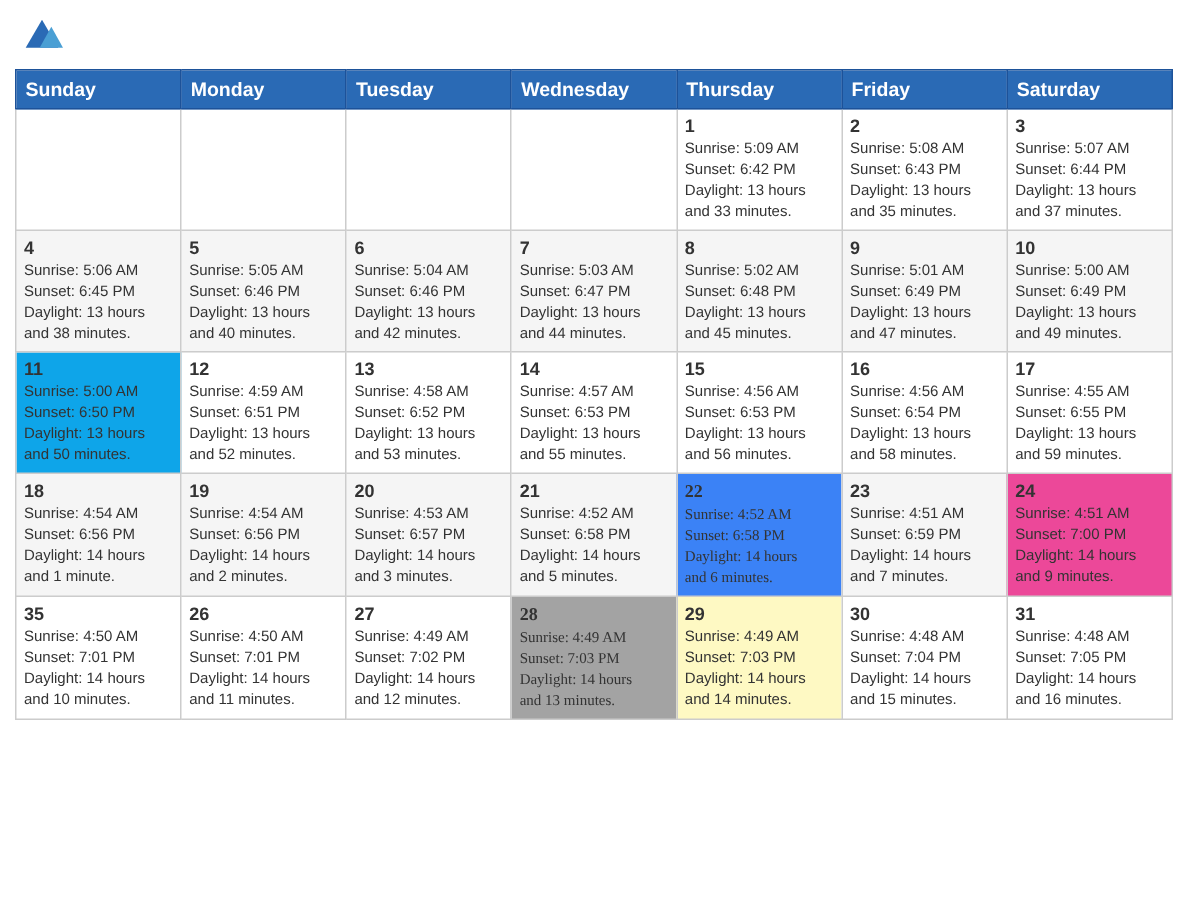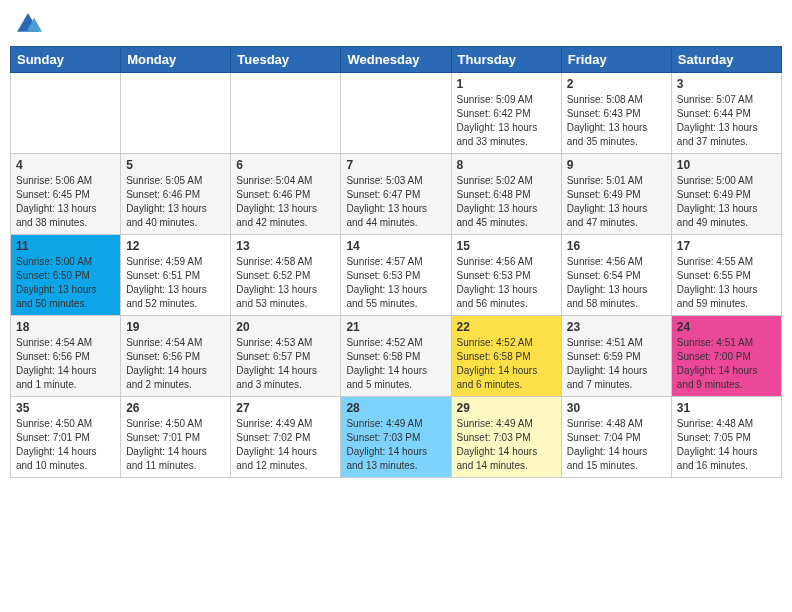--- a/index.html
+++ b/index.html
@@ -276,21 +276,21 @@
 Daylight: 14 hours
 and 3 minutes.</div>
         </td>
         <td style="background: rgb(245, 245, 245);">
           <span class="day-number">21</span>
           <div class="day-info" style="white-space: pre-line;">Sunrise: 4:52 AM
 Sunset: 6:58 PM
 Daylight: 14 hours
 and 5 minutes.</div>
         </td>
-        <td style="background: #fde047;">
+        <td style="background: #3b82f6; font-family: Liberation Serif, serif;">
           <span class="day-number">22</span>
           <div class="day-info" style="white-space: pre-line;">Sunrise: 4:52 AM
 Sunset: 6:58 PM
 Daylight: 14 hours
 and 6 minutes.</div>
         </td>
         <td style="background: rgb(245, 245, 245);">
           <span class="day-number">23</span>
           <div class="day-info" style="white-space: pre-line;">Sunrise: 4:51 AM
 Sunset: 6:59 PM
@@ -320,21 +320,21 @@
 Daylight: 14 hours
 and 11 minutes.</div>
         </td>
         <td style="background: rgb(255, 255, 255);">
           <span class="day-number">27</span>
           <div class="day-info" style="white-space: pre-line;">Sunrise: 4:49 AM
 Sunset: 7:02 PM
 Daylight: 14 hours
 and 12 minutes.</div>
         </td>
-        <td style="background: #7dd3fc;">
+        <td style="background: #a3a3a3; font-family: Liberation Serif, serif;">
           <span class="day-number">28</span>
           <div class="day-info" style="white-space: pre-line;">Sunrise: 4:49 AM
 Sunset: 7:03 PM
 Daylight: 14 hours
 and 13 minutes.</div>
         </td>
         <td style="background: #fef9c3;">
           <span class="day-number">29</span>
           <div class="day-info" style="white-space: pre-line;">Sunrise: 4:49 AM
 Sunset: 7:03 PM

